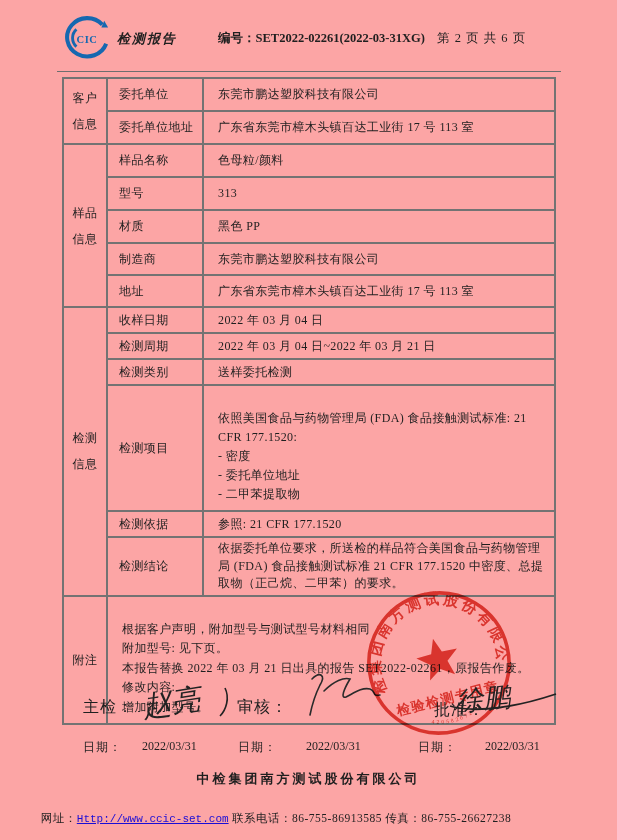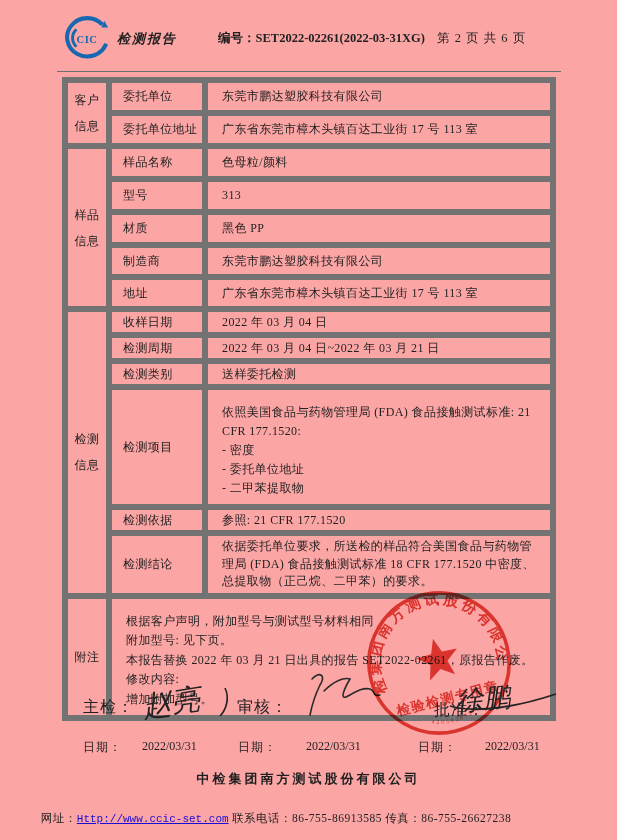--- a/index.html
+++ b/index.html
@@ -12,25 +12,25 @@
   .hdr-logo{position:absolute;left:62px;top:16px;width:50px;height:46px;}
   .hdr-title{position:absolute;left:117px;top:30px;font-size:13px;font-weight:bold;letter-spacing:2px;font-style:italic;}
   .hdr-no{position:absolute;left:218px;top:30px;font-size:12.5px;font-weight:bold;}
   .hdr-page{position:absolute;left:437px;top:30px;font-size:12.5px;font-weight:normal;letter-spacing:1px;}
   .hdr-rule{position:absolute;left:57px;top:71px;width:504px;border-top:1.6px solid #6e6e6e;}
   
   table.info{
     position:absolute;left:62px;top:77px;width:494px;
     border-collapse:collapse;table-layout:fixed;font-size:12px;
   }
-  table.info td{border:6px solid #737373;vertical-align:middle;letter-spacing:0.4px;}
+  table.info td{border:2px solid #737373;vertical-align:middle;letter-spacing:0.4px;}
   td.sec{text-align:center;line-height:26px;padding:0 4px;}
   td.lbl{padding-left:11px;}
   td.val{padding-left:14px;padding-right:10px;}
-  td.multi{vertical-align:top;padding-top:13px;padding-bottom:6px;}
+  td.multi{vertical-align:top;padding-top:23px;padding-bottom:6px;}
   td.multi div{line-height:19px;}
   td.notes div{line-height:19.6px;}
   
   .sig-label{position:absolute;font-size:16px;letter-spacing:1px;}
   .sig-date-label{position:absolute;font-size:12px;letter-spacing:1px;}
   .sig-date{position:absolute;font-size:12px;}
   .sig-svg{position:absolute;}
   .sig-svg text{font-family:"DejaVu Serif","Liberation Serif",serif;font-style:italic;fill:#222;}
   
   .stamp{
@@ -132,21 +132,21 @@
         <div>- 委托单位地址</div>
         <div>- 二甲苯提取物</div>
       </td>
     </tr>
     <tr style="height:26px">
       <td class="lbl">检测依据</td>
       <td class="val">参照: 21 CFR 177.1520</td>
     </tr>
     <tr style="height:53px">
       <td class="lbl">检测结论</td>
-      <td class="val" style="line-height:17.5px;padding-top:2px;padding-bottom:2px;">依据委托单位要求，所送检的样品符合美国食品与药物管理局 (FDA) 食品接触测试标准 18 CFR 177.1520 中密度、总提取物（正己烷、二甲苯）的要求。</td>
+      <td class="val" style="line-height:17.5px;padding-top:2px;padding-bottom:2px;">依据委托单位要求，所送检的样品符合美国食品与药物管理局 (FDA) 食品接触测试标准 21 CFR 177.1520 中密度、总提取物（正己烷、二甲苯）的要求。</td>
     </tr>
 
     <tr style="height:99px">
       <td class="sec">附注</td>
       <td class="val multi notes" colspan="2">
         <div>根据客户声明，附加型号与测试型号材料相同</div>
         <div>附加型号: 见下页。</div>
         <div>本报告替换 2022 年 03 月 21 日出具的报告 SET2022-02261，原报告作废。</div>
         <div>修改内容:</div>
         <div>增加附加型号。</div>

